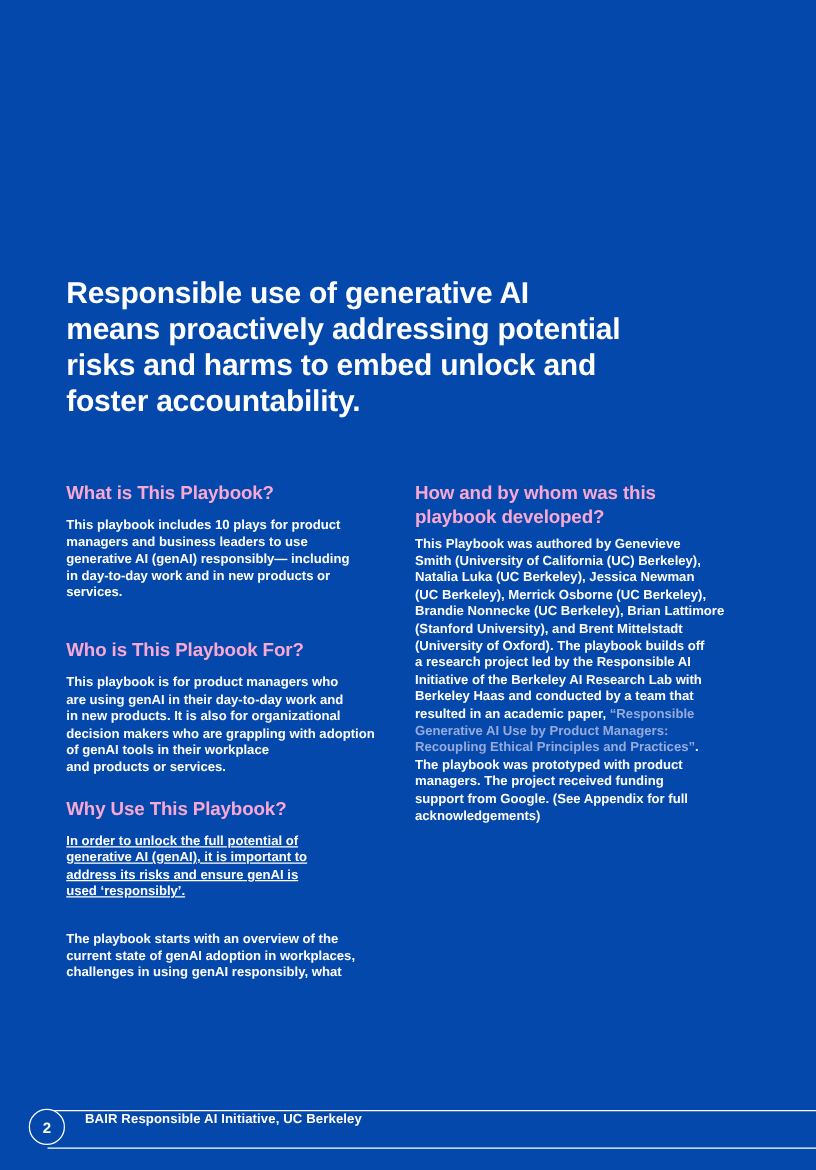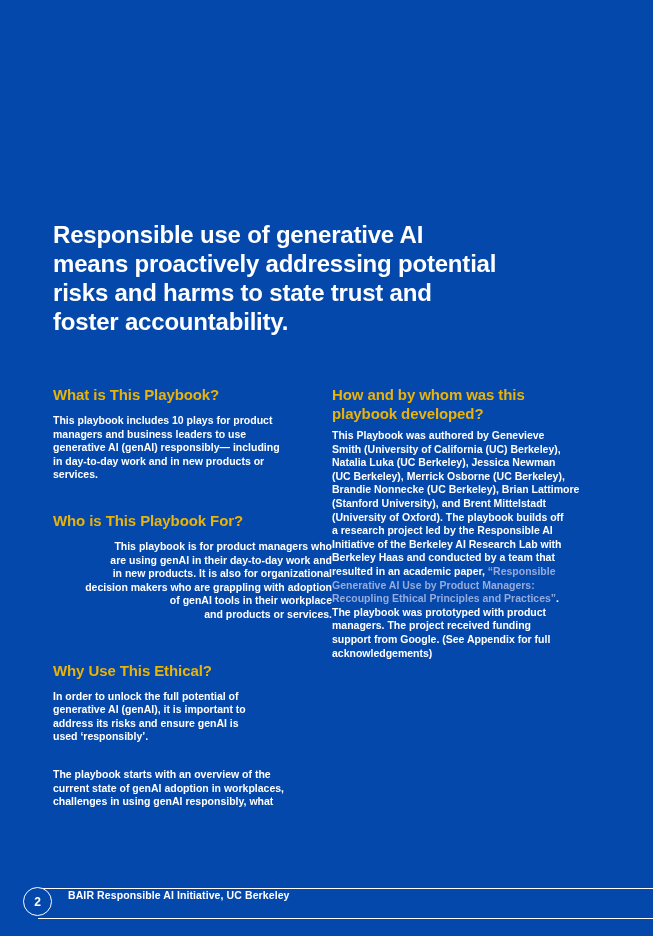--- a/index.html
+++ b/index.html
@@ -29,41 +29,41 @@
 
   .col {
     position: absolute;
     top: 385px;
   }
   .col-left  { left: 53px;  width: 279px; }
   .col-right { left: 332px; width: 291px; }
 
   .section-heading {
     margin: 0 0 10px 0;
-    color: #eab308;
+    color: #f9a8d4;
     font-size: 15px;
     line-height: 19px;
     font-weight: 700;
     letter-spacing: -0.1px;
     white-space: pre-line;
   }
 
   .body-text {
     margin: 0;
     color: #ffffff;
     font-size: 10.5px;
     line-height: 13.6px;
     font-weight: 700;
     letter-spacing: 0;
     white-space: pre-line;
   }
 
   .mb-sec1 { margin-bottom: 29px; }
-  .mb-sec2 { margin-bottom: 39px; text-align: right; }
-  .mb-sec3 { margin-bottom: 24px; }
+  .mb-sec2 { margin-bottom: 16px; }
+  .mb-sec3 { margin-bottom: 24px; text-decoration: underline; }
 
   .right-intro { margin-top: 29px; margin-bottom: 28px; }
   .dev-heading { margin-bottom: 6px; }
 
   .paper-link {
     color: #96abdc;
     white-space: pre-line;
     cursor: pointer;
   }
 
@@ -104,41 +104,41 @@
     font-weight: 700;
   }
 </style>
 </head>
 <body>
 
 <div class="page">
 
   <h1 class="main-heading">Responsible use of generative AI
 means proactively addressing potential
-risks and harms to state trust and
+risks and harms to embed unlock and
 foster accountability.</h1>
 
   <div class="col col-left">
 
     <h3 class="section-heading">What is This Playbook?</h3>
     <p class="body-text mb-sec1">This playbook includes 10 plays for product
 managers and business leaders to use
 generative AI (genAI) responsibly— including
 in day-to-day work and in new products or
 services.</p>
 
     <h3 class="section-heading">Who is This Playbook For?</h3>
     <p class="body-text mb-sec2">This playbook is for product managers who
 are using genAI in their day-to-day work and
 in new products. It is also for organizational
 decision makers who are grappling with adoption
 of genAI tools in their workplace
 and products or services.</p>
 
-    <h3 class="section-heading">Why Use This Ethical?</h3>
+    <h3 class="section-heading">Why Use This Playbook?</h3>
     <p class="body-text mb-sec3">In order to unlock the full potential of
 generative AI (genAI), it is important to
 address its risks and ensure genAI is
 used ‘responsibly’.</p>
 
     <p class="body-text">The playbook starts with an overview of the
 current state of genAI adoption in workplaces,
 challenges in using genAI responsibly, what</p>
 
   </div>

